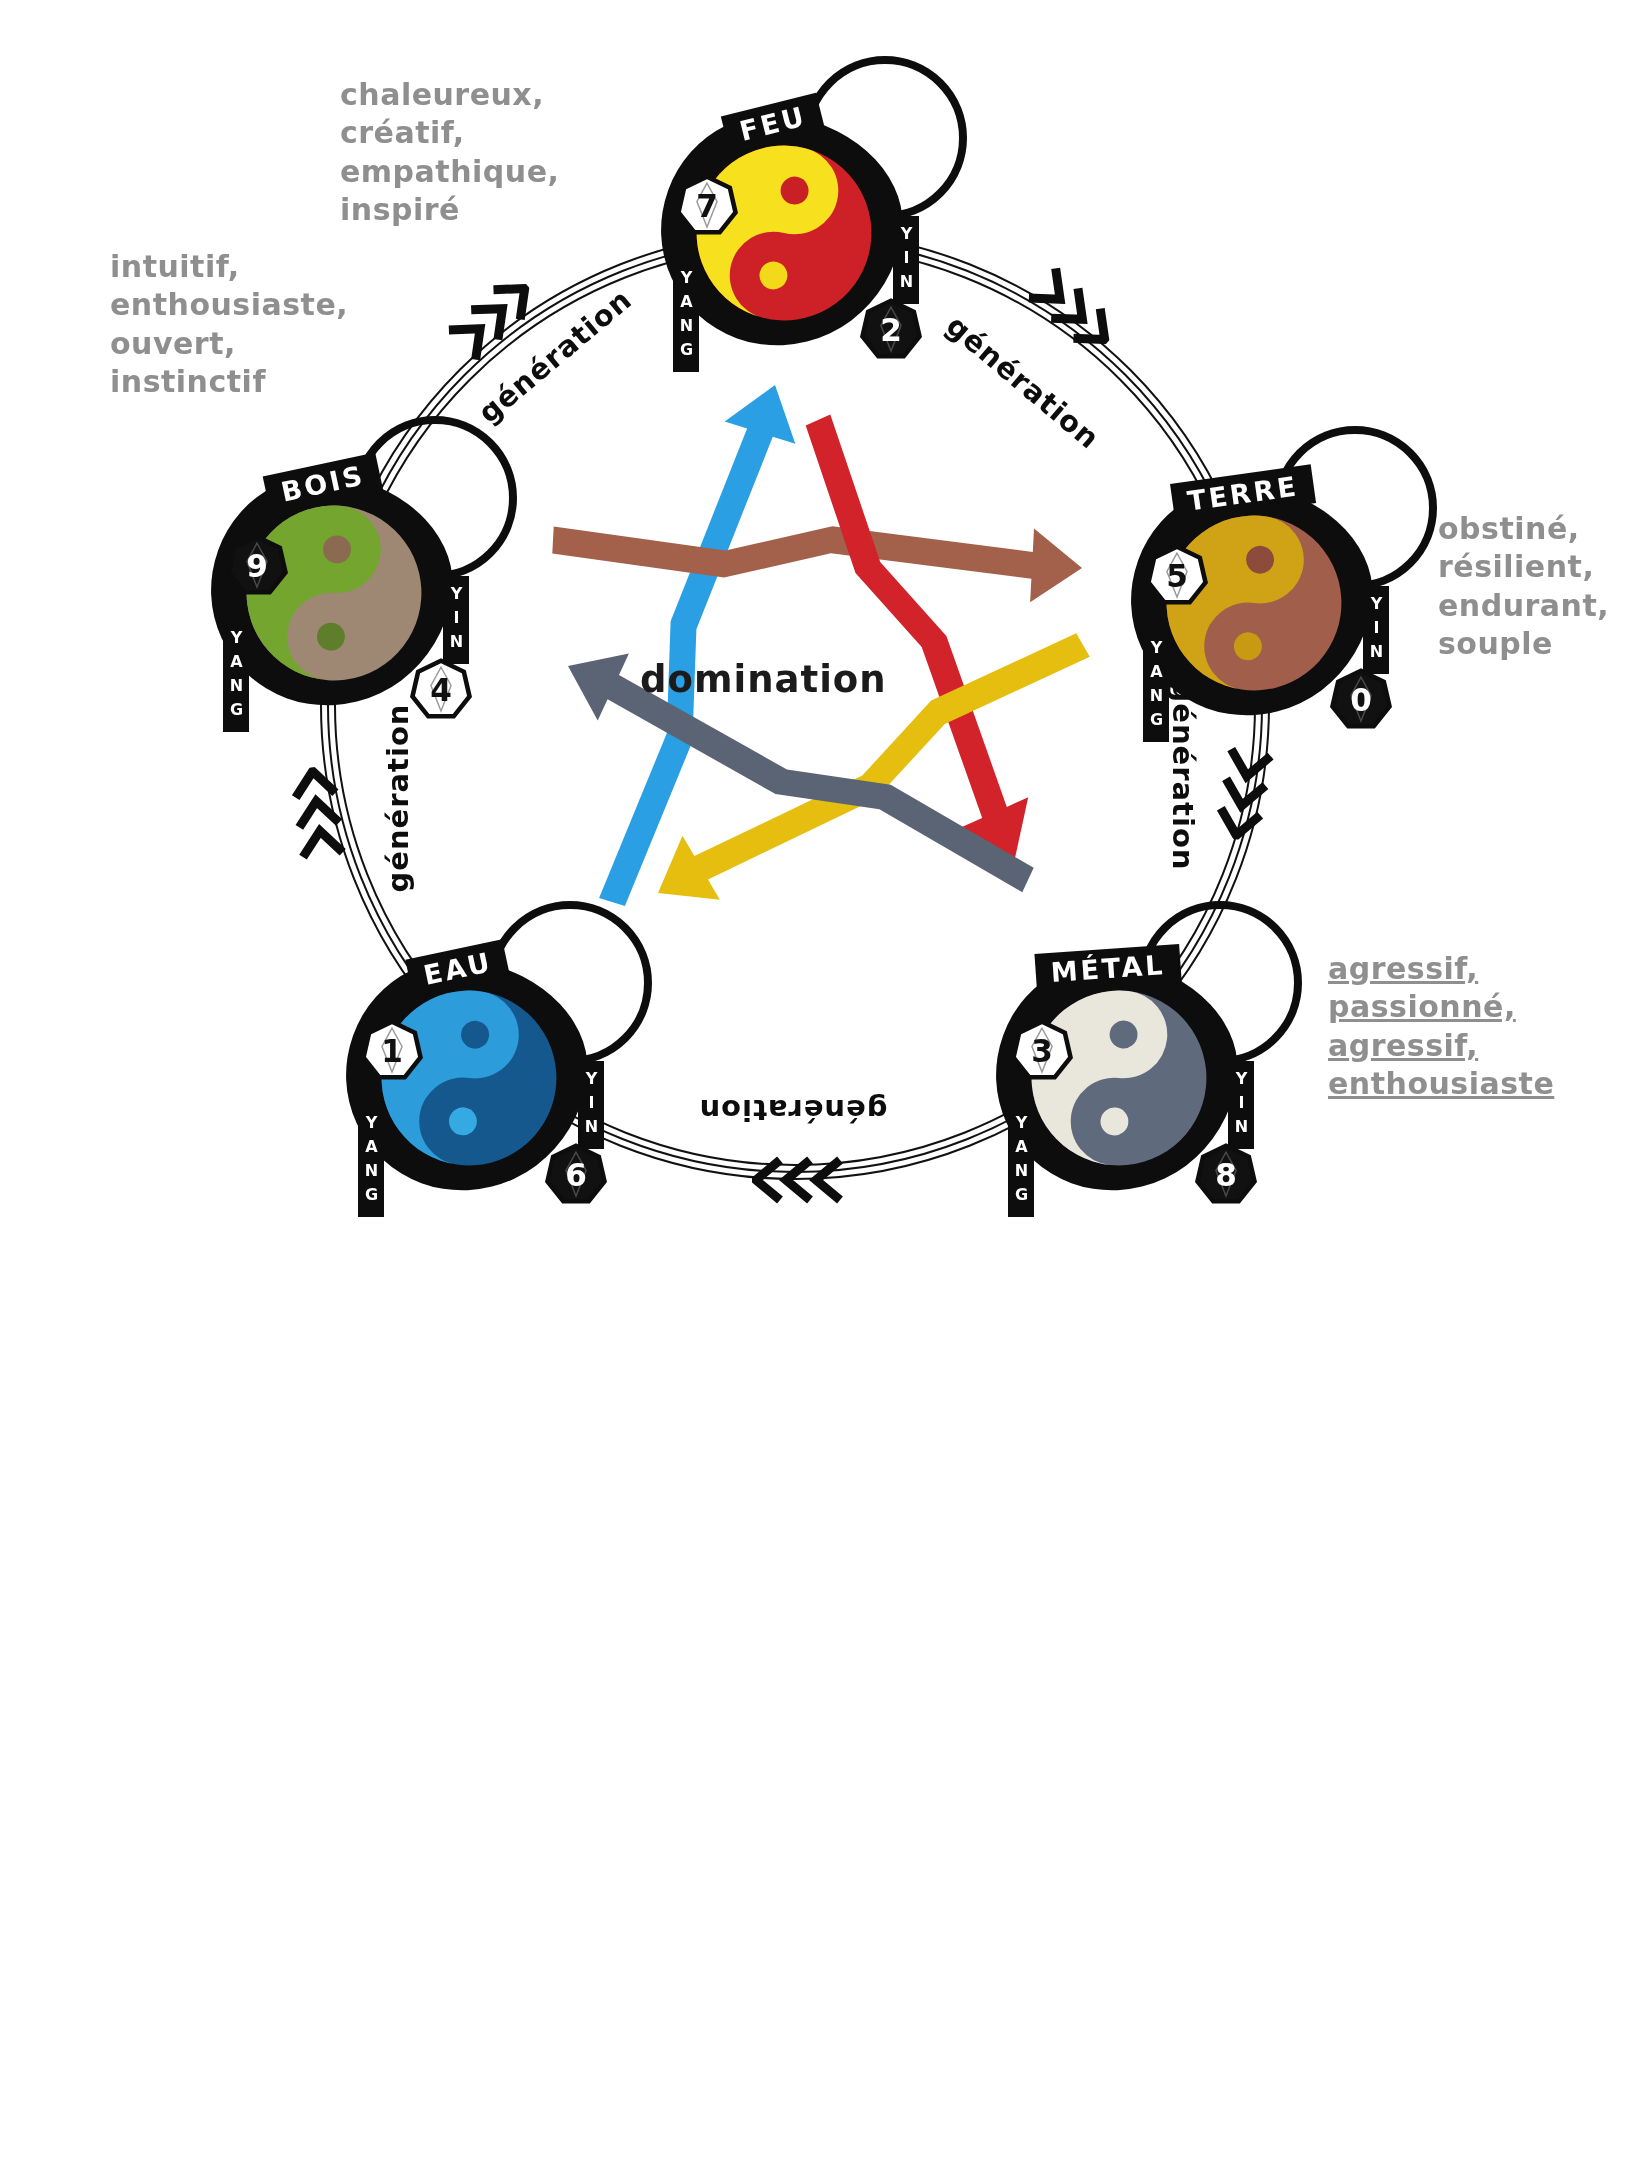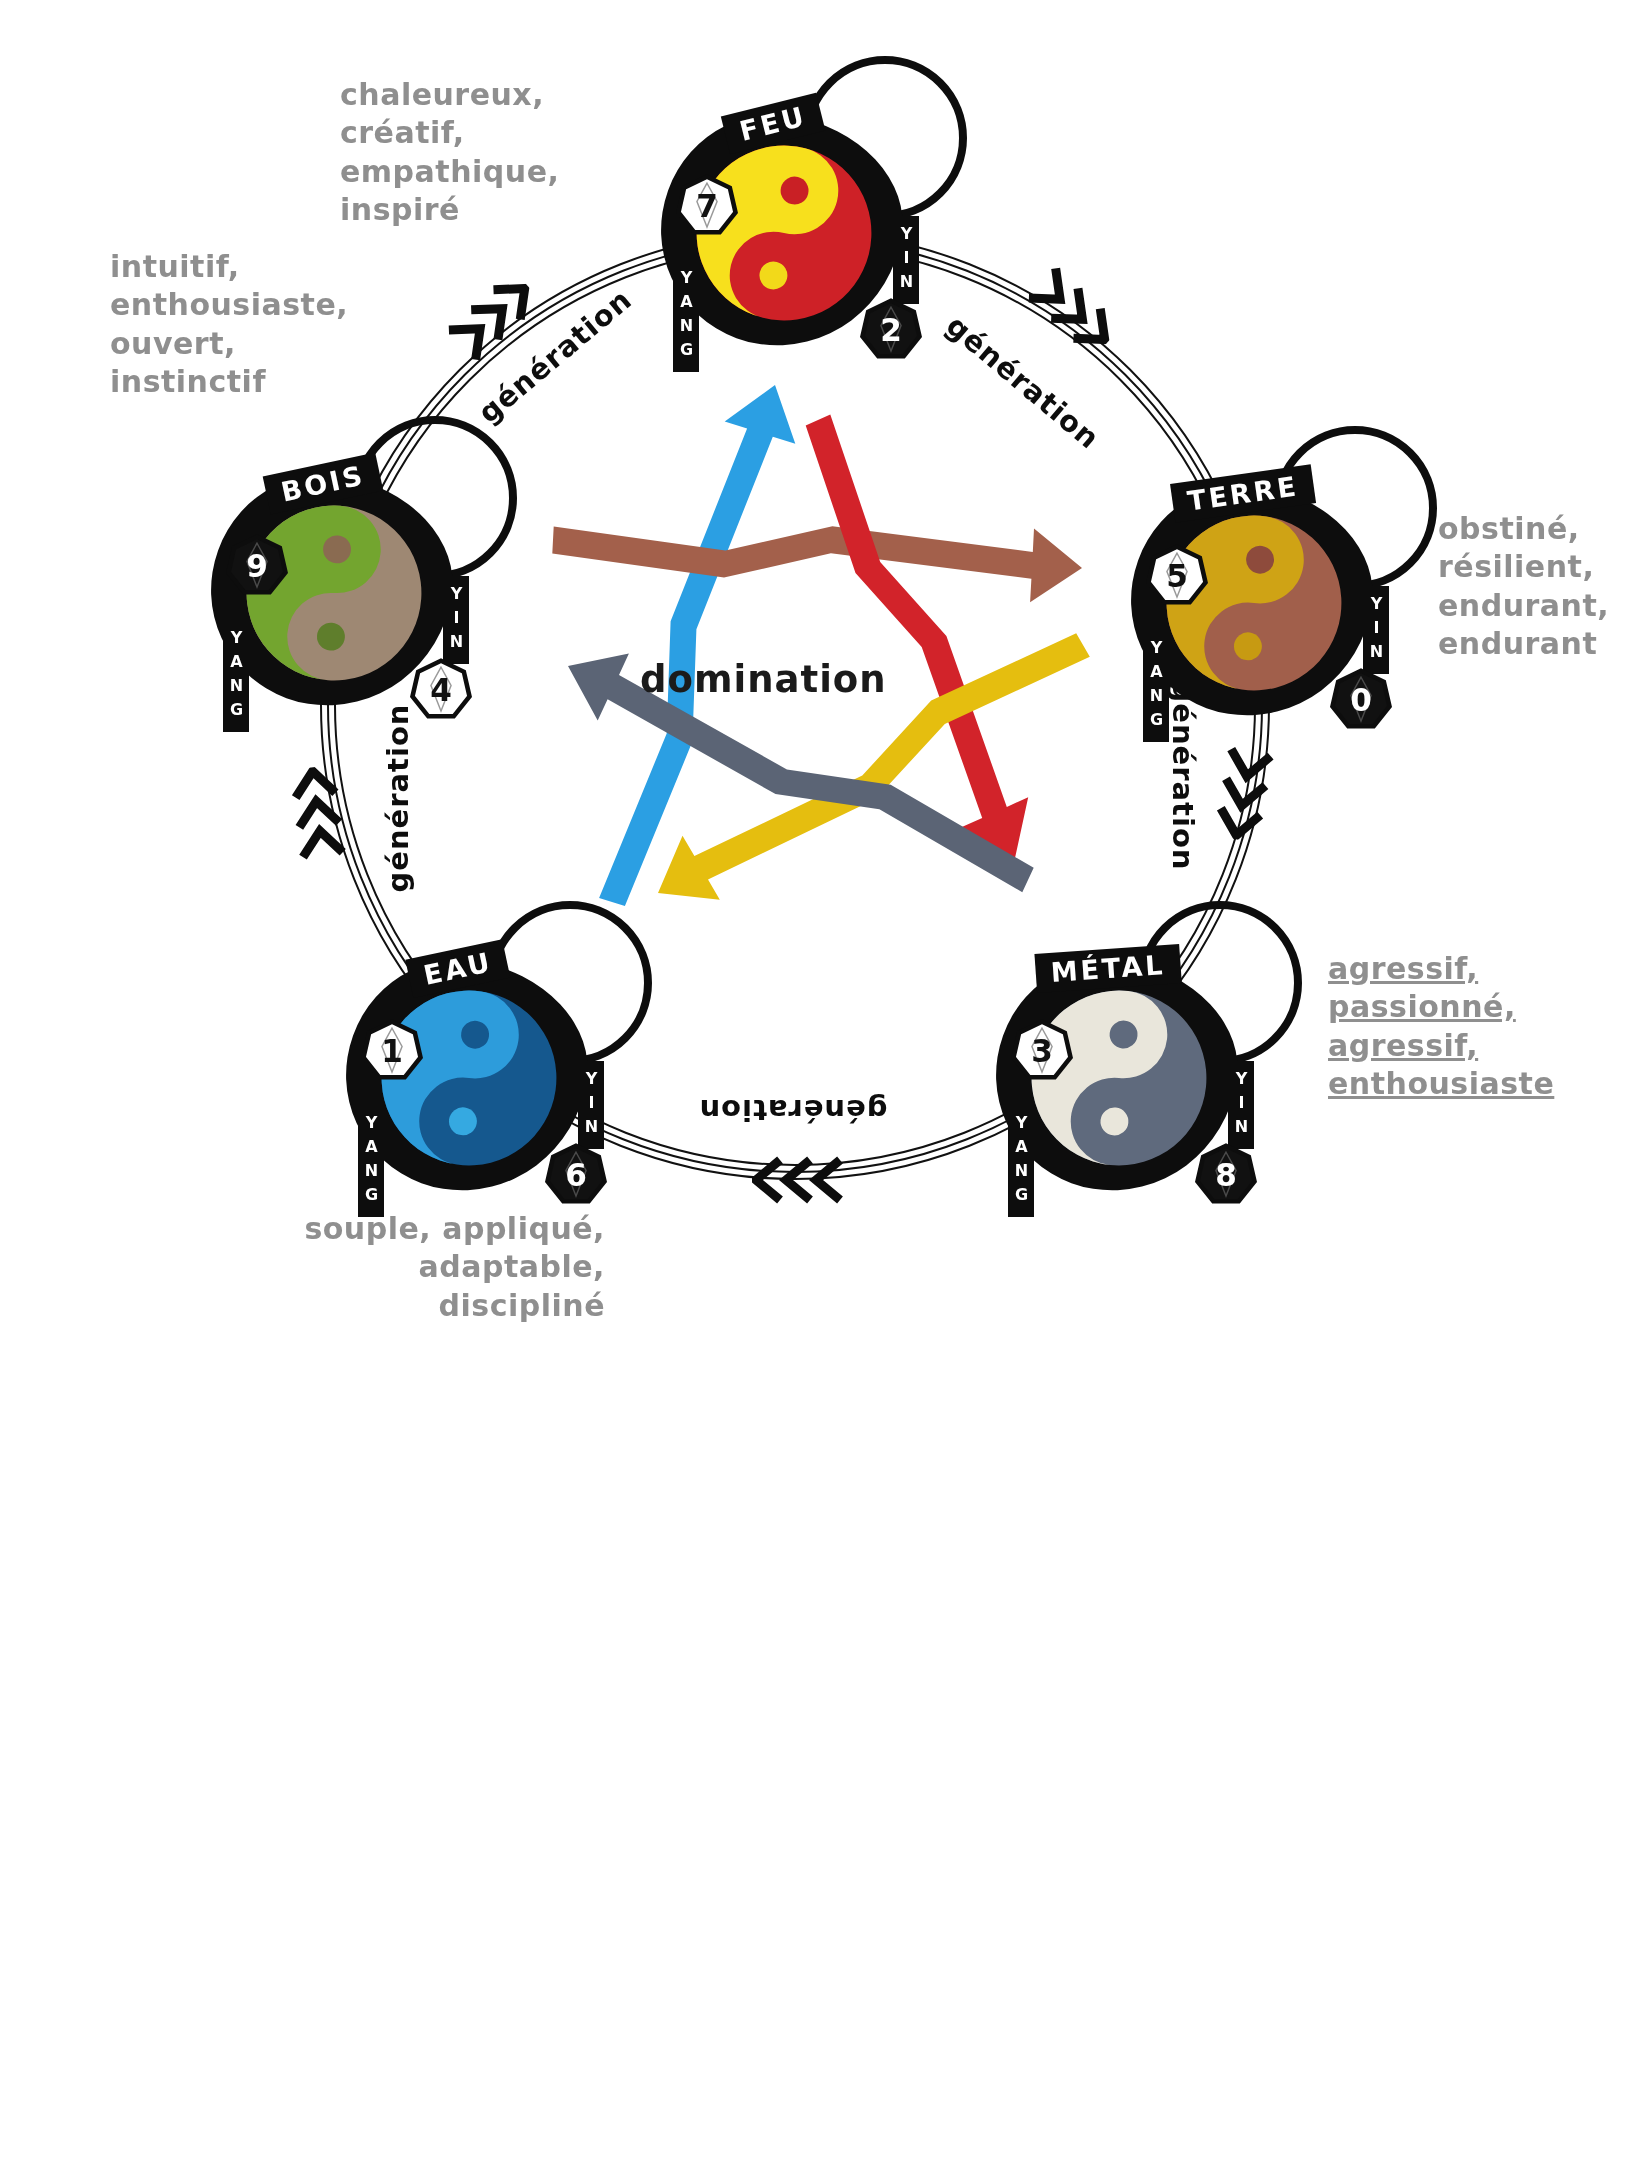--- a/index.html
+++ b/index.html
@@ -146,32 +146,28 @@
   <div class="traits traits-feu">
     <div>chaleureux,</div>
     <div>créatif,</div>
     <div>empathique,</div>
     <div>inspiré</div>
   </div>
   <div class="traits traits-terre">
     <div>obstiné,</div>
     <div>résilient,</div>
     <div>endurant,</div>
-    <div>endurant</div>
+    <div>souple</div>
   </div>
   <div class="traits traits-metal">
     <div>agressif,</div>
     <div>passionné,</div>
     <div>agressif,</div>
     <div>enthousiaste</div>
   </div>
-  <div class="traits traits-eau">
-    <div>souple, appliqué,</div>
-    <div>adaptable, discipliné</div>
-  </div>
   <div class="traits traits-bois">
     <div>intuitif,</div>
     <div>enthousiaste,</div>
     <div>ouvert,</div>
     <div>instinctif</div>
   </div>
 
   <div class="node feu" style="left:635px;top:80px;">
     <div class="ring"></div>
     <div class="blob"></div>

